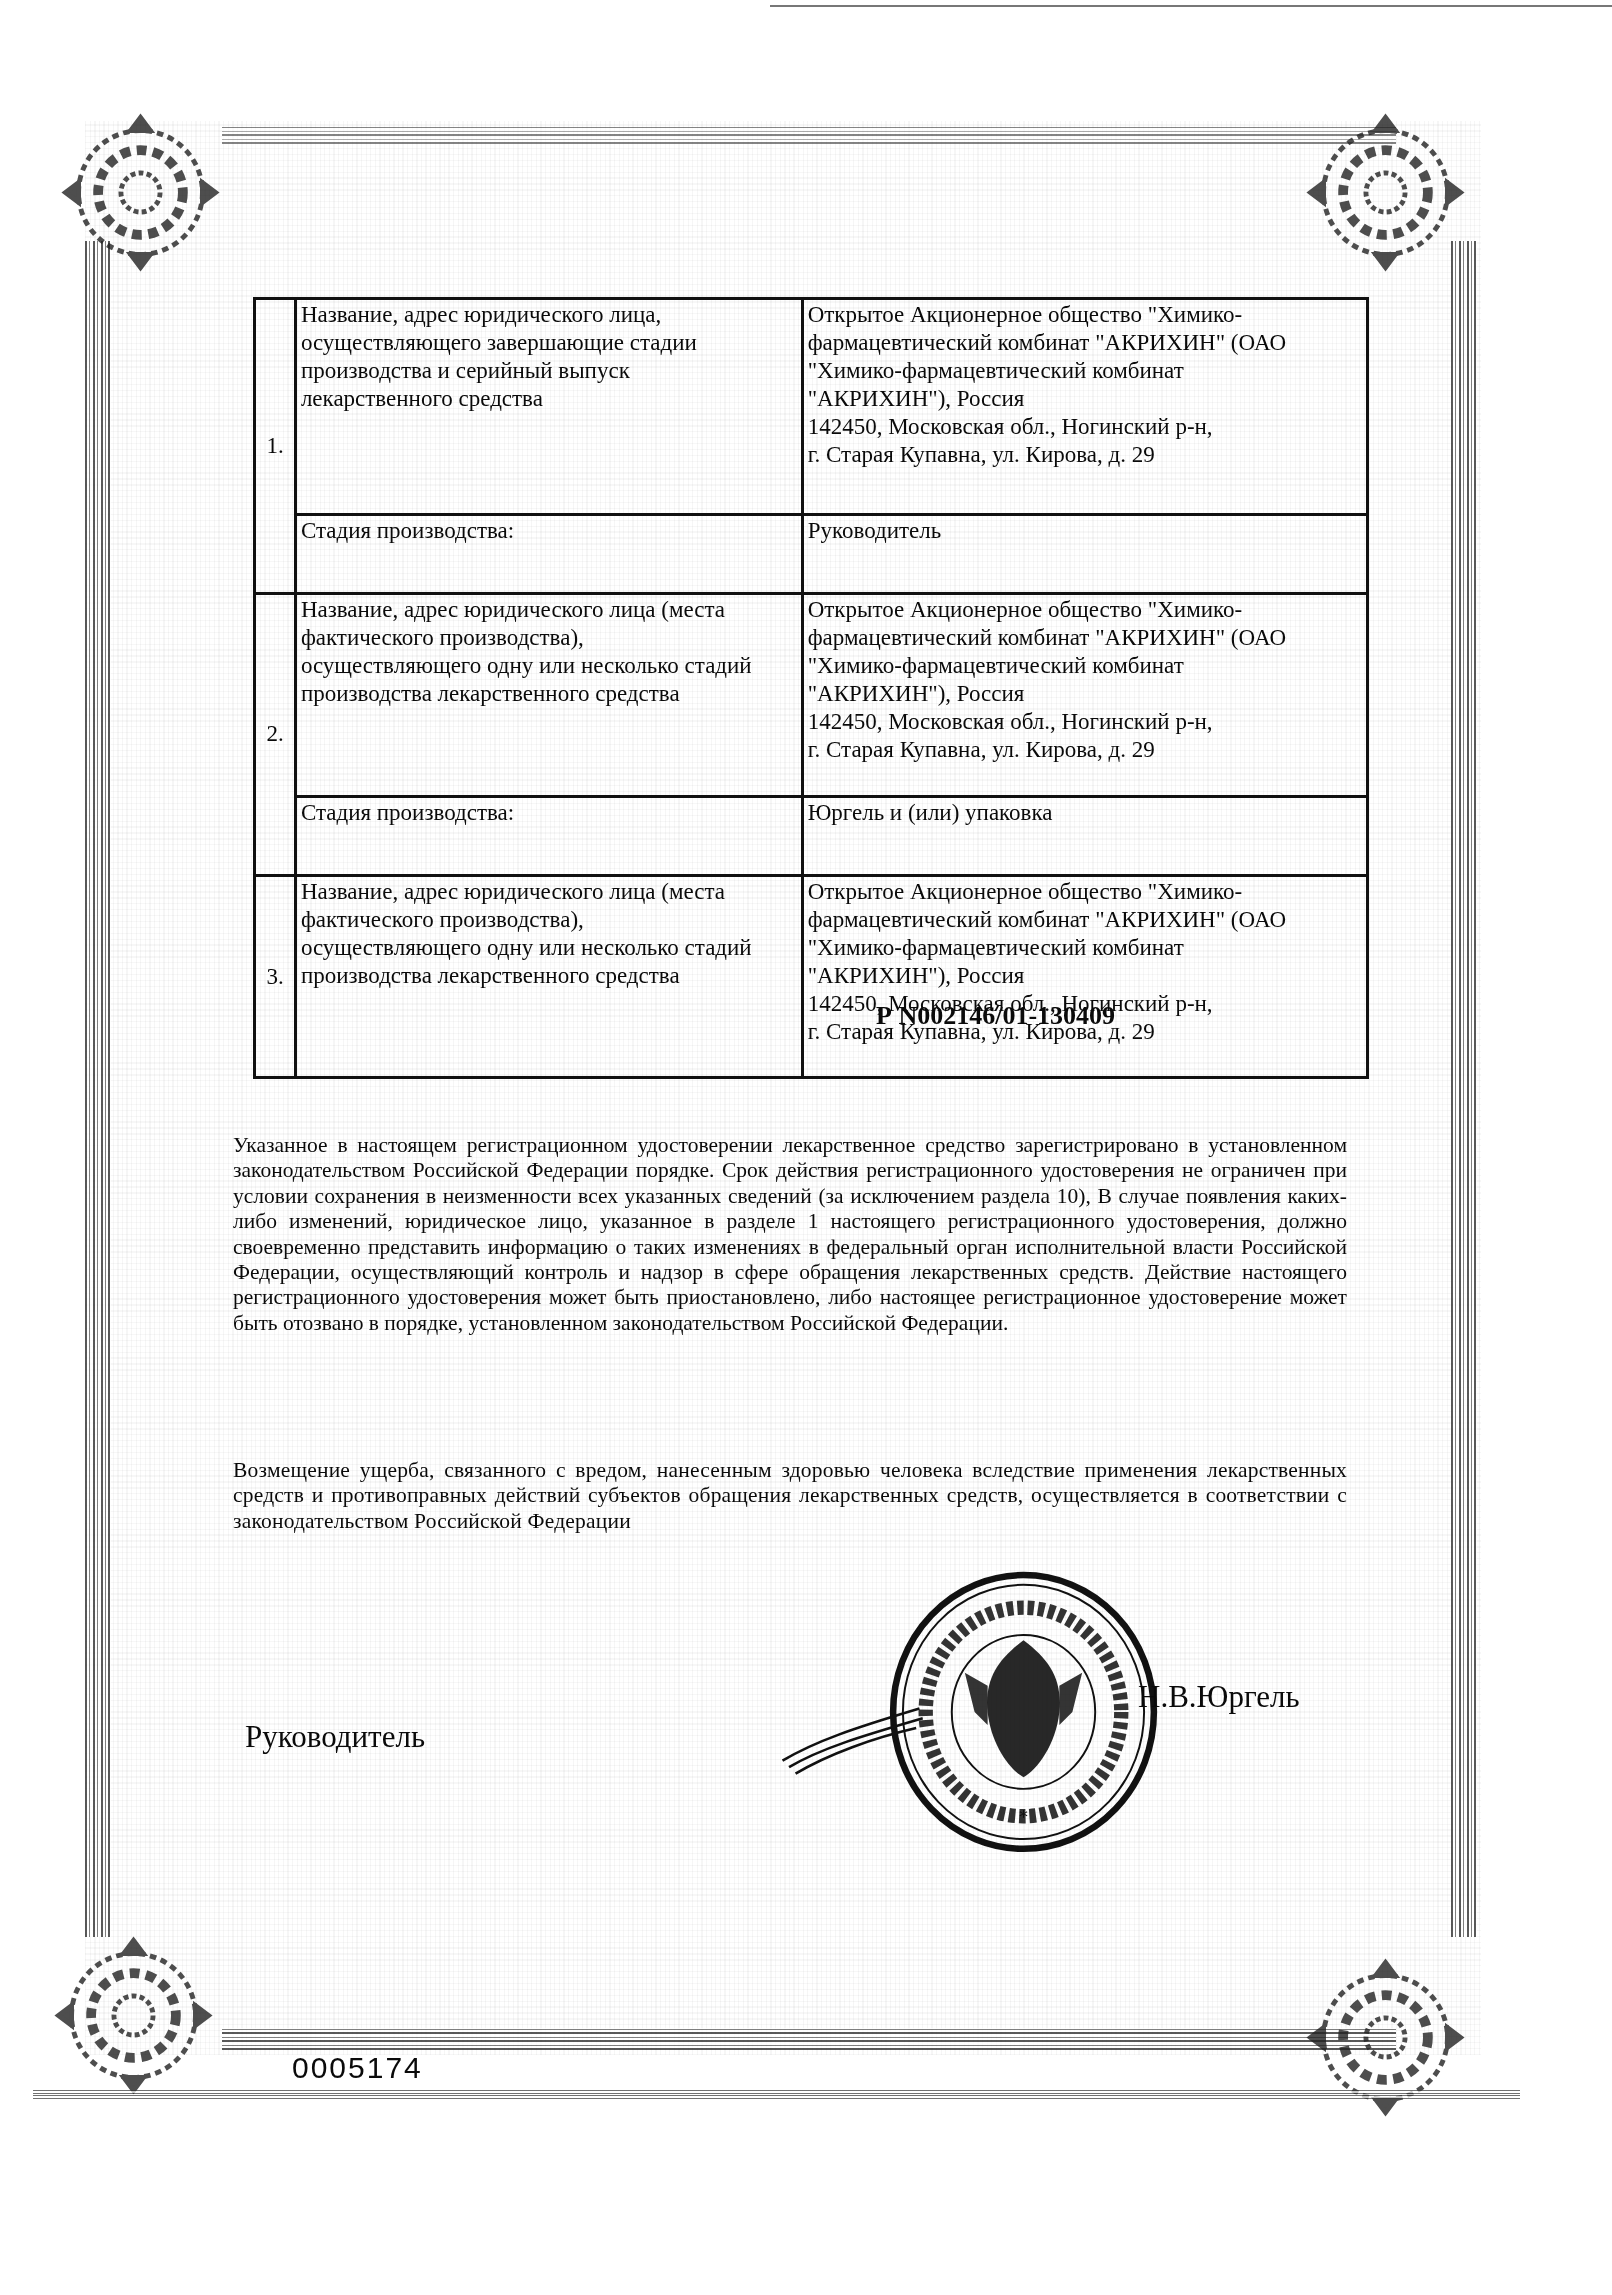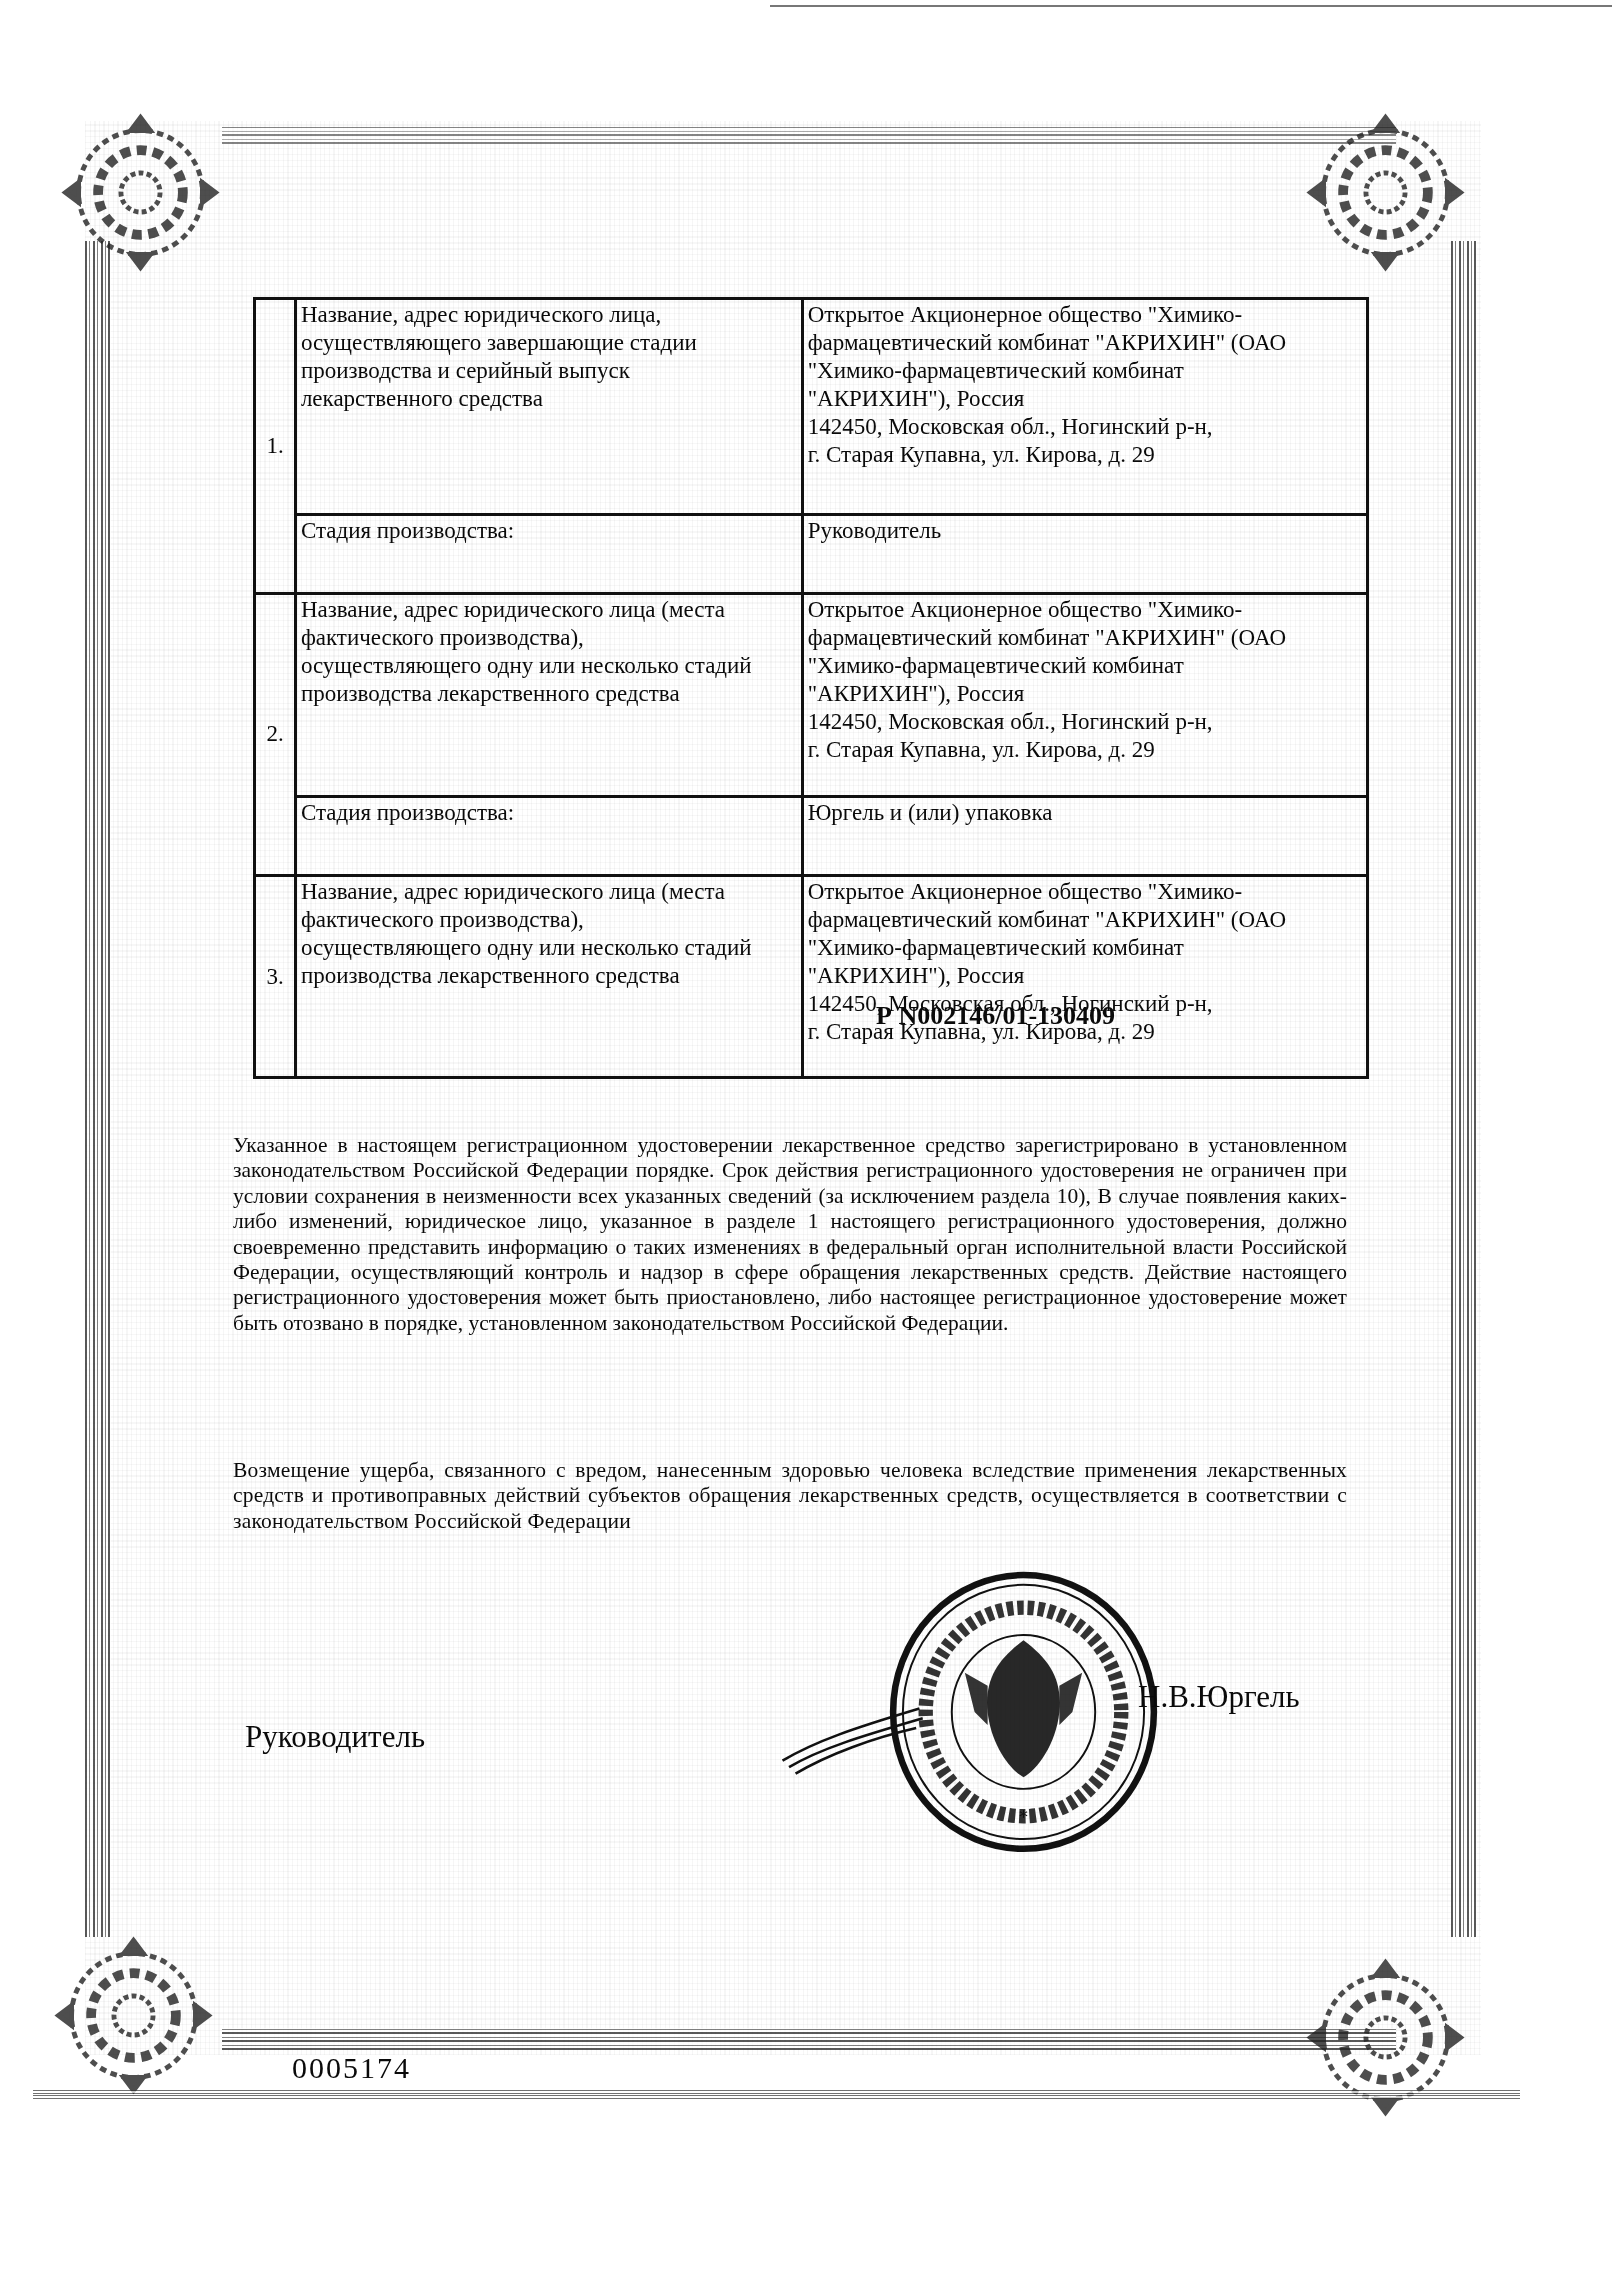--- a/index.html
+++ b/index.html
@@ -47,21 +47,21 @@
   .para { position:absolute; left:233px; width:1114px; font-size:21.5px; line-height:25.4px;
           text-align:justify; font-weight:bold; }
   .para1 { top:1133px; font-weight:normal; }
   .para2 { top:1458px; font-weight:normal; letter-spacing:0.2px; }
 
   .signer-role { position:absolute; left:245px; top:1679px; font-size:31px;margin-top:40px; }
   .signer-name { position:absolute; left:1138px; top:1679px; font-size:31px; }
   .stamp { position:absolute; left:854px; top:1562px; width:339px; height:300px; }
   .signature { position:absolute; left:776px; top:1702px; width:150px; height:78px; }
 
-  .serial { position:absolute; left:292px; top:2051px; font-family:Liberation Serif, serif;
+  .serial { position:absolute; left:292px; top:2051px; font-family:Liberation Sans, sans-serif;
             font-size:30px; letter-spacing:2px; }
   .bottom-rule { position:absolute; left:33px; top:2090px; width:1487px; height:9px;
      background:repeating-linear-gradient(0deg,#333 0 1.3px,#fff 1.3px 2.6px); opacity:.7; }
 </style>
 </head>
 <body>
 
 <div class="page">
   <div class="topline"></div>
   <div class="frame"></div>

